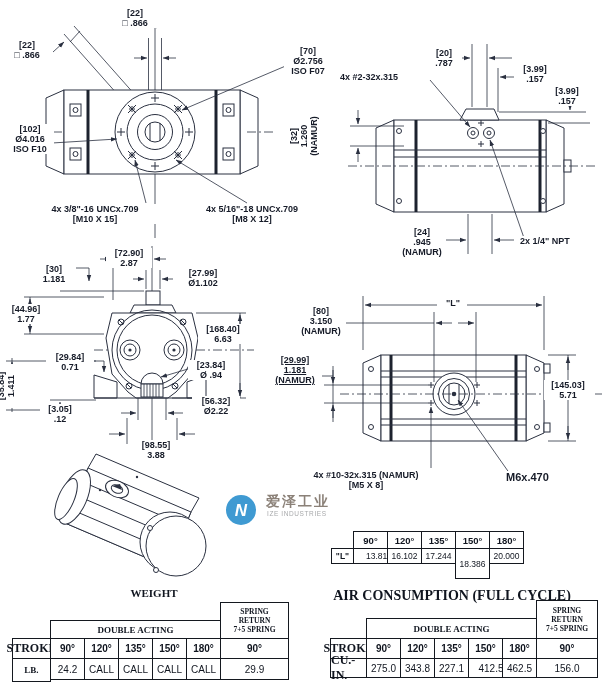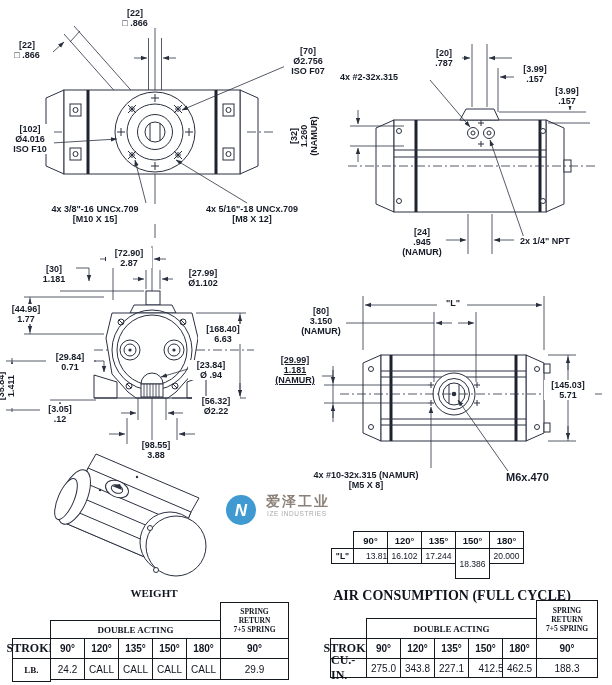--- a/index.html
+++ b/index.html
@@ -426,16 +426,16 @@
   <div class="tc angle" style="left:104px;top:38px;width:35px;height:21px;">135°</div>
   <div class="tc angle" style="left:138px;top:38px;width:35px;height:21px;">150°</div>
   <div class="tc angle" style="left:172px;top:38px;width:35px;height:21px;">180°</div>
   <div class="tc angle" style="left:206px;top:38px;width:62px;height:21px;">90°</div>
   <div class="tc serif8" style="left:0;top:58px;width:37px;height:20px;">CU.-IN.</div>
   <div class="tc val" style="left:36px;top:58px;width:35px;height:20px;">275.0</div>
   <div class="tc val" style="left:70px;top:58px;width:35px;height:20px;">343.8</div>
   <div class="tc val" style="left:104px;top:58px;width:35px;height:20px;">227.1</div>
   <div class="tc val" style="left:138px;top:58px;width:46px;height:20px;">412.5</div>
   <div class="tc val" style="left:172px;top:58px;width:35px;height:20px;">462.5</div>
-  <div class="tc val" style="left:206px;top:58px;width:62px;height:20px;">188.3</div>
+  <div class="tc val" style="left:206px;top:58px;width:62px;height:20px;">156.0</div>
 </div>
 
 </div>
 
 </body></html>

